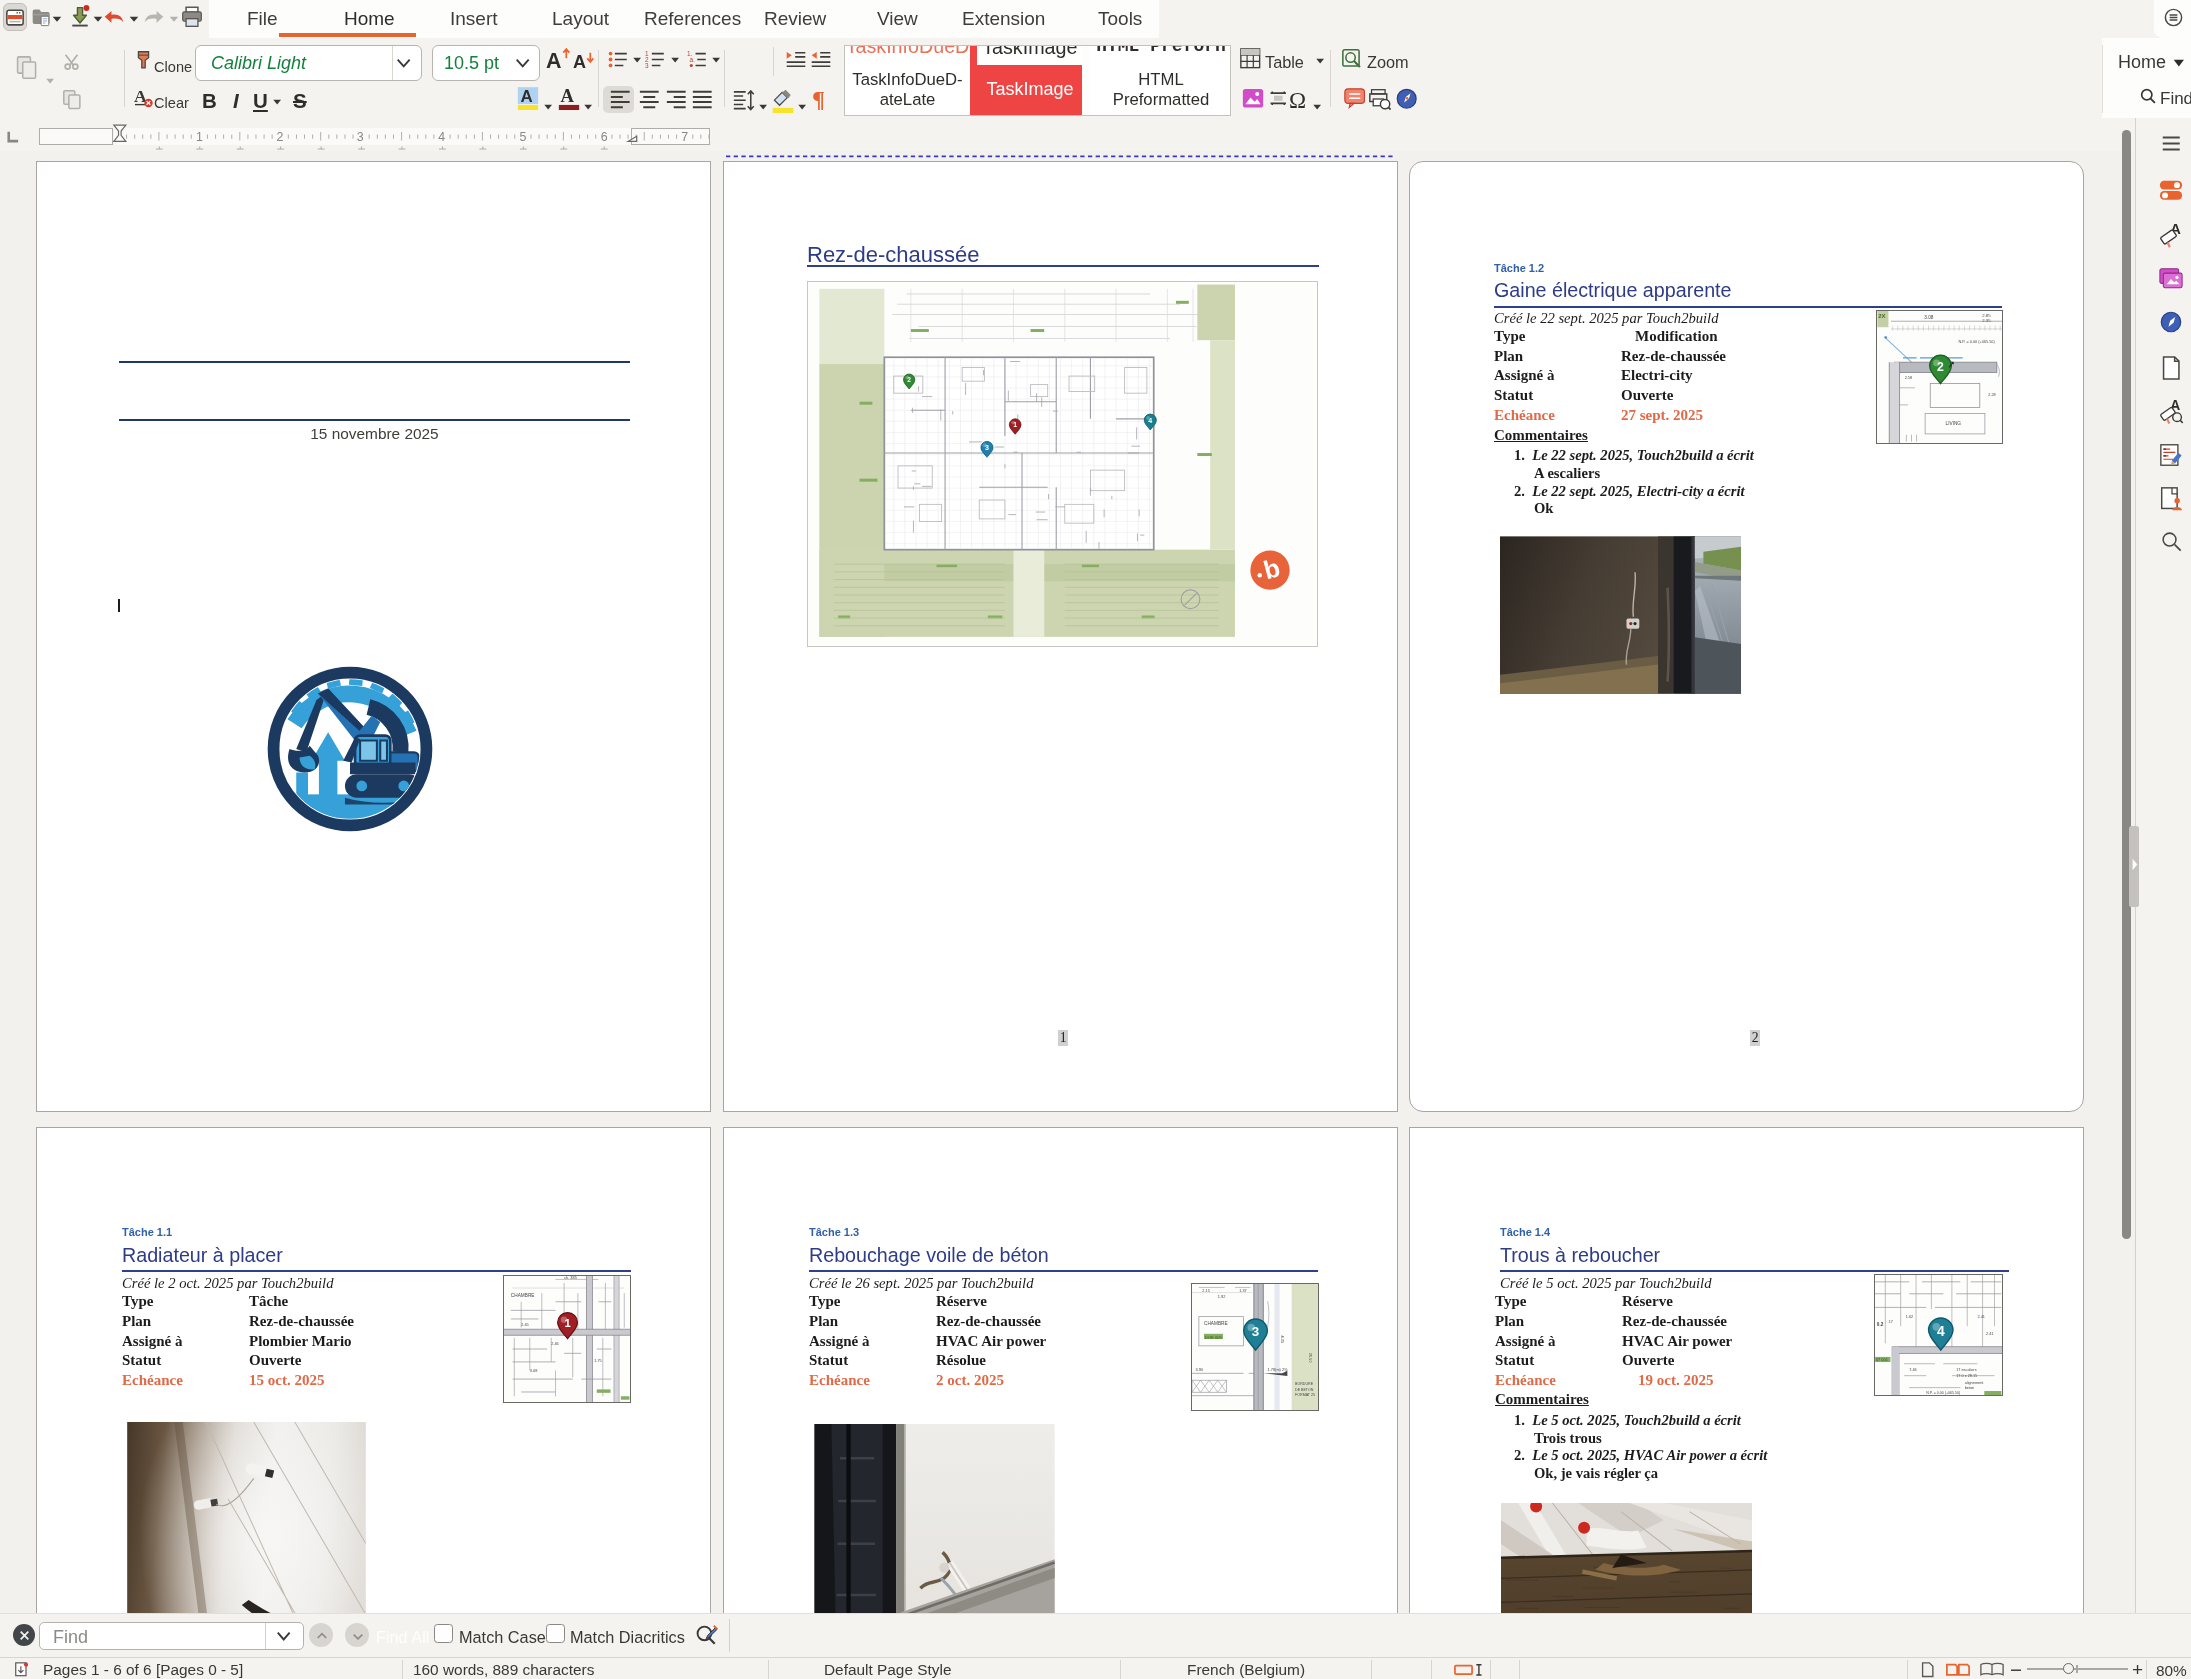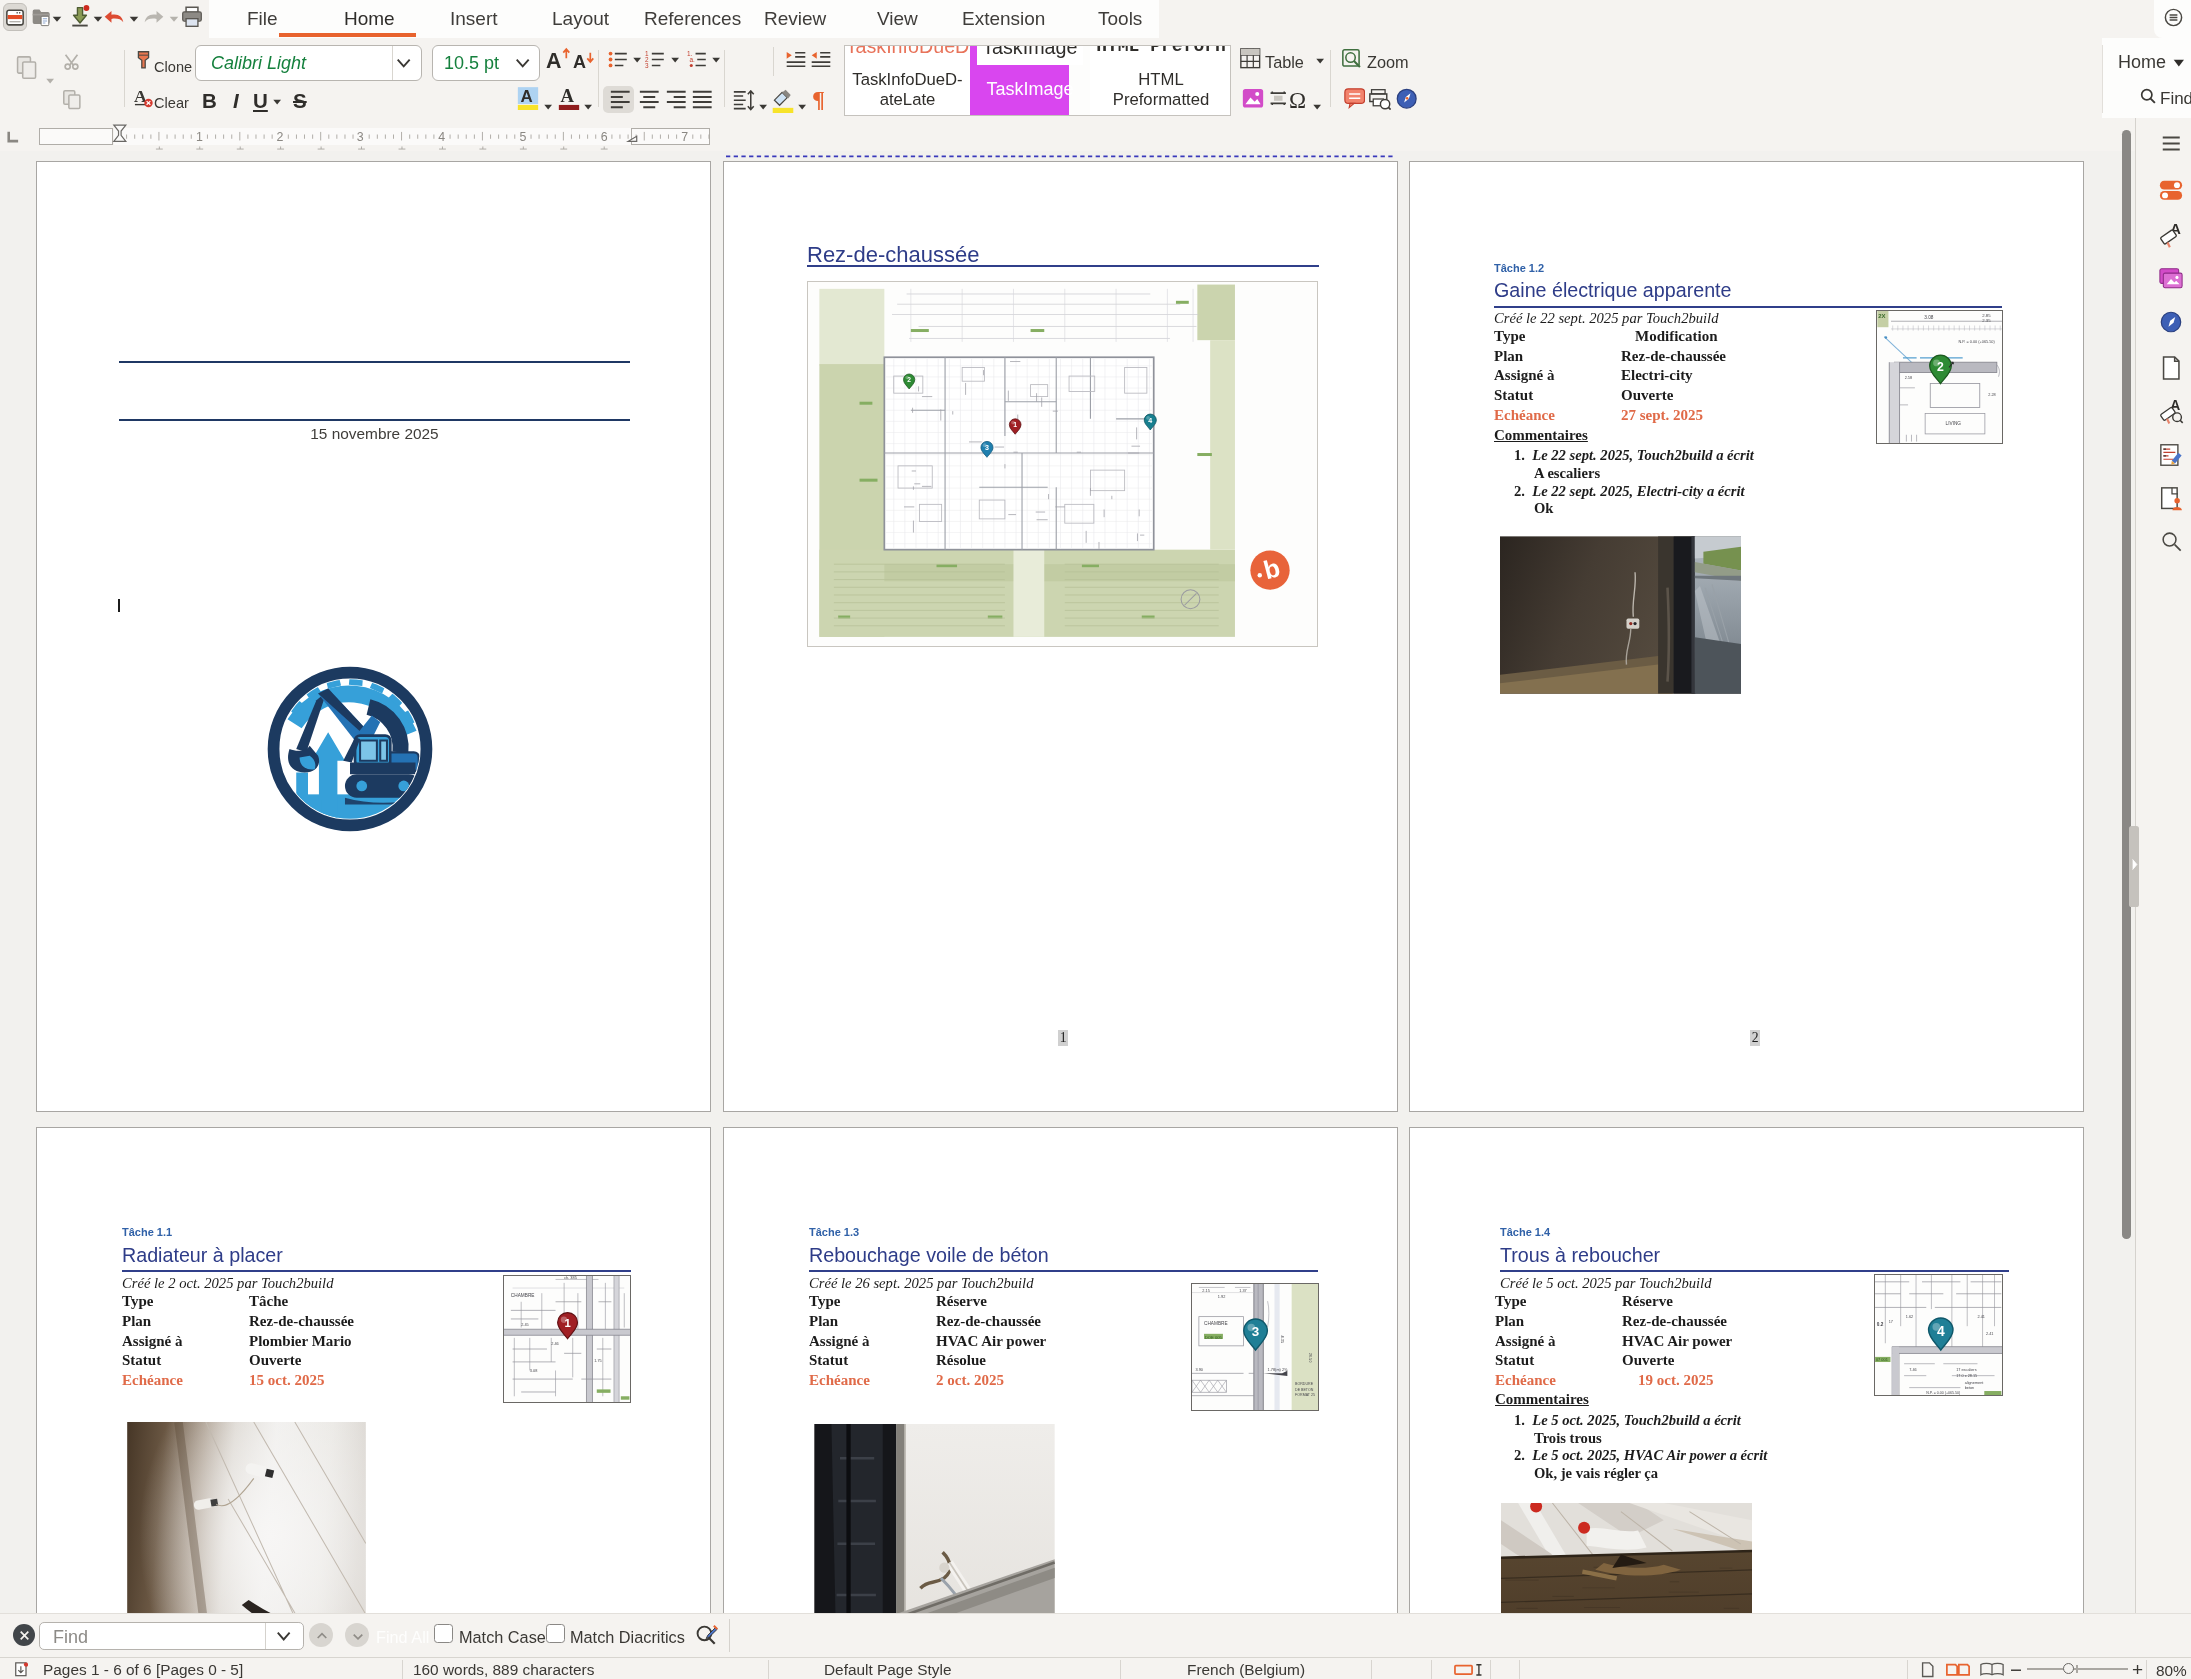--- a/index.html
+++ b/index.html
@@ -293,21 +293,21 @@
             </g>
             <g transform="translate(400,173) scale(0.64)">
               <path d="M0 0 C-3.5 -5 -11 -11 -11 -18 a11 11 0 1 1 22 0 C11 -11 3.5 -5 0 0 z" fill="#177f8f" stroke="#0f5560" stroke-width="1.5"></path>
               <circle cx="-4" cy="-22" r="3.5" fill="#ffffff" opacity="0.25"></circle>
               <text x="0" y="-13.5" text-anchor="middle" font-size="13" font-weight="bold" fill="#fff" font-family="Liberation Sans">4</text>
             </g>
           </svg></div>
       <div class="pgnum" style="left:334px;top:868px;">1</div>
     </div>
 
-    <div class="page" style="left:1409px;top:10.3px;">
+    <div class="page" style="left:1409px;top:10.3px;border-radius:14px;">
       <div class="abs" style="left:84px;top:98px;"><span class="tache">Tâche 1.2</span></div>
       <div class="abs" style="left:84px;top:117px;"><span class="ttitle">Gaine électrique apparente</span></div>
       <div class="trule" style="left:84px;top:144px;width:508px;"></div>
       <div class="abs created" style="left:84px;top:148px;">Créé le 22 sept. 2025 par Touch2build</div>
       <div class="abs srow" style="left:84px;top:166px;">Type</div>
         <div class="abs srow" style="left:225px;top:166px;">Modification</div>
       <div class="abs srow" style="left:84px;top:186px;">Plan</div>
         <div class="abs srow" style="left:211px;top:186px;">Rez-de-chaussée</div>
       <div class="abs srow" style="left:84px;top:205px;">Assigné à</div>
         <div class="abs srow" style="left:211px;top:205px;">Electri-city</div>
@@ -926,21 +926,21 @@
     <svg class="abs" style="left:797px;top:65px" width="10.3" height="7.7" viewBox="0 0 12 9">
         <path d="M1.5 2 L6 7.5 L10.5 2 z" fill="#3a3834"></path>
       </svg>
     <div class="abs" style="left:812px;top:48px;font-size:24px;font-weight:bold;color:#e8632e;font-family:'Liberation Serif',serif;">¶</div>
 
     <div class="abs" style="left:844px;top:6.8px;width:387px;height:71px;background:#fdfdfc;border:0.9px solid #c5c2bd;overflow:hidden;">
       <div class="abs" style="left:0;top:0;width:125px;height:71px;background:#fff;">
         <div class="abs" style="left:0;top:-11px;width:125px;text-align:center;font-size:19.7px;color:#e8735a;white-space:nowrap;">TaskInfoDueD</div>
         <div class="abs" style="left:0;top:24px;width:125px;text-align:center;font-size:16.7px;color:#2f2d2a;line-height:19.7px;">TaskInfoDueD-<br>ateLate</div>
       </div>
-      <div class="abs" style="left:125px;top:0;width:99px;height:71px;background:#d946ef;">
+      <div class="abs" style="left:125px;top:0;width:112px;height:71px;background:#ef4444;">
         <div class="abs" style="left:6.8px;top:0;width:106px;height:19.7px;background:#fff;"></div>
         <div class="abs" style="left:6.8px;top:-10.3px;width:106px;text-align:center;font-size:19.7px;color:#2f2d2a;white-space:nowrap;">TaskImage</div>
         <div class="abs" style="left:0;top:33px;width:120px;text-align:center;font-size:18px;color:#fff;">TaskImage</div>
       </div>
       <div class="abs" style="left:245px;top:0;width:142px;height:71px;background:#fff;">
         <div class="abs" style="left:0;top:-9.4px;width:142px;text-align:center;font-size:18px;font-weight:bold;color:#2f2d2a;font-family:'Liberation Mono',monospace;white-space:nowrap;">HTML Preforn</div>
         <div class="abs" style="left:0;top:24px;width:142px;text-align:center;font-size:16.7px;color:#2f2d2a;line-height:19.7px;">HTML<br>Preformatted</div>
       </div>
     </div>
 

